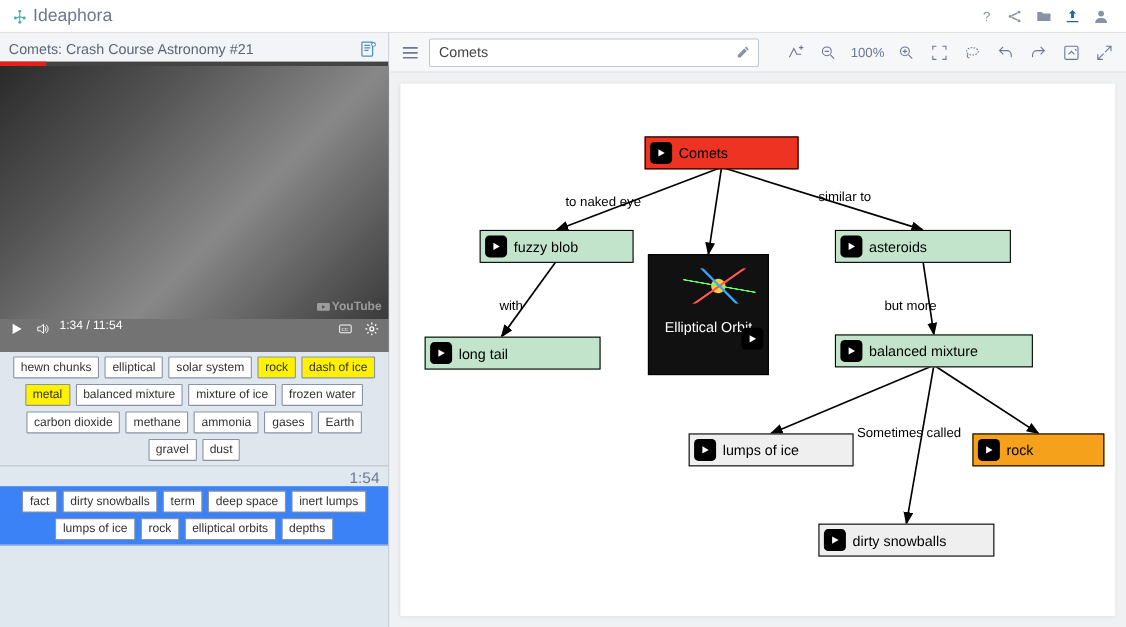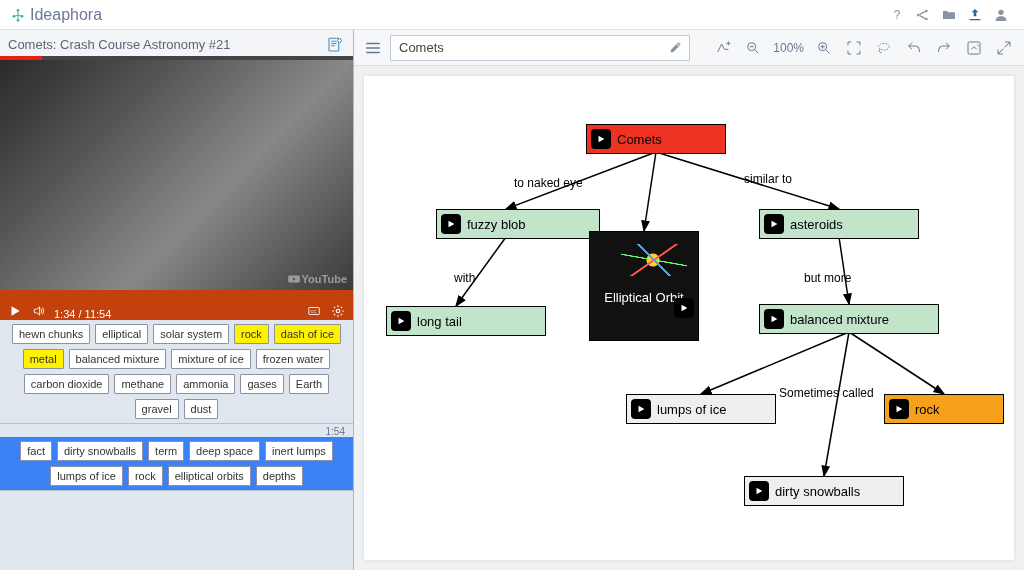--- a/index.html
+++ b/index.html
@@ -16,36 +16,36 @@
   .sidebar { width:354px; background:#e0e8ef; display:flex; flex-direction:column; border-right:1px solid #b0bac7; }
   .video-title-bar { height:30px; background:#f3f4f7; display:flex; align-items:center; padding:0 8px; border-bottom:1px solid #c0c8d4; }
   .video-title { flex:1; font-size:13px; color:#5a6577; }
   .notes-icon { width:20px; height:20px; color:#4a90c2; cursor:pointer; display:flex; align-items:center; justify-content:center;}
   .notes-icon svg { width:18px; height:18px; }
   
   .video-box { background:#000; position:relative; height:260px; }
   .video-still { position:absolute; inset:0 0 30px 0; background:linear-gradient(135deg,#2a2a2a 0%,#555 30%,#888 60%,#3a3a3a 100%); }
   .yt-wm { position:absolute; right:6px; bottom:34px; color:#aaa; font-size:11px; font-weight:bold; opacity:0.85; display:flex; align-items:center; gap:1px;}
   .yt-wm svg{width:14px;height:14px;fill:#aaa;}
-  .video-controls { position:absolute; bottom:0; left:0; right:0; height:30px; background:#c2410c; display:flex; align-items:flex-end; padding:0 6px; gap:6px; color:#fff; font-size:11px;}
+  .video-controls { position:absolute; bottom:0; left:0; right:0; height:30px; background:#737373; display:flex; align-items:flex-start; padding:0 6px; gap:6px; color:#fff; font-size:11px;}
   .vc-btn { width:18px; height:18px; display:flex; align-items:center; justify-content:center; cursor:pointer; color:#fff;}
   .vc-btn svg{width:14px;height:14px;fill:#fff;}
   .vc-spacer { flex:1; }
   .progress { position:absolute; top:-4px; left:0; right:0; height:4px; background:#444;}
   .progress-fill{ height:100%; width:12%; background:#e62117;}
   
   .kw-panel { background:#e0e8ef; flex:1; overflow:auto; font-size:12px; }
   .kw-header { display:flex; align-items:center; justify-content:center; gap:10px; padding:4px 0; color:#6b7894; font-size:10px; letter-spacing:1px; }
   .kw-gear { cursor:pointer; }
   .kw-gear svg{width:14px;height:14px;fill:#6b7894;}
   .kw-group { padding:4px 8px; display:flex; flex-wrap:wrap; gap:5px; border-bottom:1px solid #b8c2cf; background:#dfe6ee; justify-content:center;}
   .kw-group.g2 { background:#3b82f6; }
   .kw-chip { border:1px solid #8a93a6; background:#fff; padding:3px 6px; font-size:11px; color:#333; cursor:pointer; border-radius:1px;}
   .kw-chip.hl { background:#fff100; }
-  .kw-time { text-align:right; padding:2px 8px 0 0; font-size:10px; color:#6b7894;}
+  .kw-time { text-align:right; padding:2px 8px 0 0; font-size:14px; color:#6b7894;}
   
   .canvas-col { flex:1; display:flex; flex-direction:column; background:#f0f1f3; }
   .canvas-toolbar { height:36px; background:#f6f7f9; display:flex; align-items:center; padding:0 8px; gap:6px; border-bottom:1px solid #dcdfe4;}
   .ham { width:22px; height:22px; display:flex; align-items:center; justify-content:center; cursor:pointer; color:#6b7894;}
   .ham svg{width:18px;height:18px;fill:currentColor;}
   .doc-title-box { flex:0 0 auto; width:300px; border:1px solid #c0c8d4; background:#fff; height:26px; display:flex; align-items:center; padding:0 8px; border-radius:2px; position:relative;}
   .doc-title-box span.txt{ font-size:13px; color:#444;}
   .pencil { position:absolute; right:6px; top:4px; color:#8a93a6; cursor:pointer;}
   .pencil svg{width:14px;height:14px;fill:currentColor;}
   .tool-spacer{flex:1;}
@@ -292,21 +292,21 @@
             <line x1="485" y1="256" x2="460" y2="400" stroke="#000" stroke-width="1.5" marker-end="url(#arrow)"></line>
           </svg>
       <div class="node red" style="left: 222px; top: 48px; width: 140px;">
             <div class="play">
               <svg viewBox="0 0 24 24">
                 <path d="M6 4l14 8-14 8z"></path>
               </svg>
             </div>
             <span>Comets</span>
           </div>
-          <div class="node green" style="left: 72px; top: 133px; width: 164px;">
+          <div class="node green" style="left: 72px; top: 133px; width: 140px;">
             <div class="play">
               <svg viewBox="0 0 24 24">
                 <path d="M6 4l14 8-14 8z"></path>
               </svg>
             </div>
             <span>fuzzy blob</span>
           </div>
           <div class="node green" style="left: 22px; top: 230px; width: 160px;">
             <div class="play">
               <svg viewBox="0 0 24 24">

